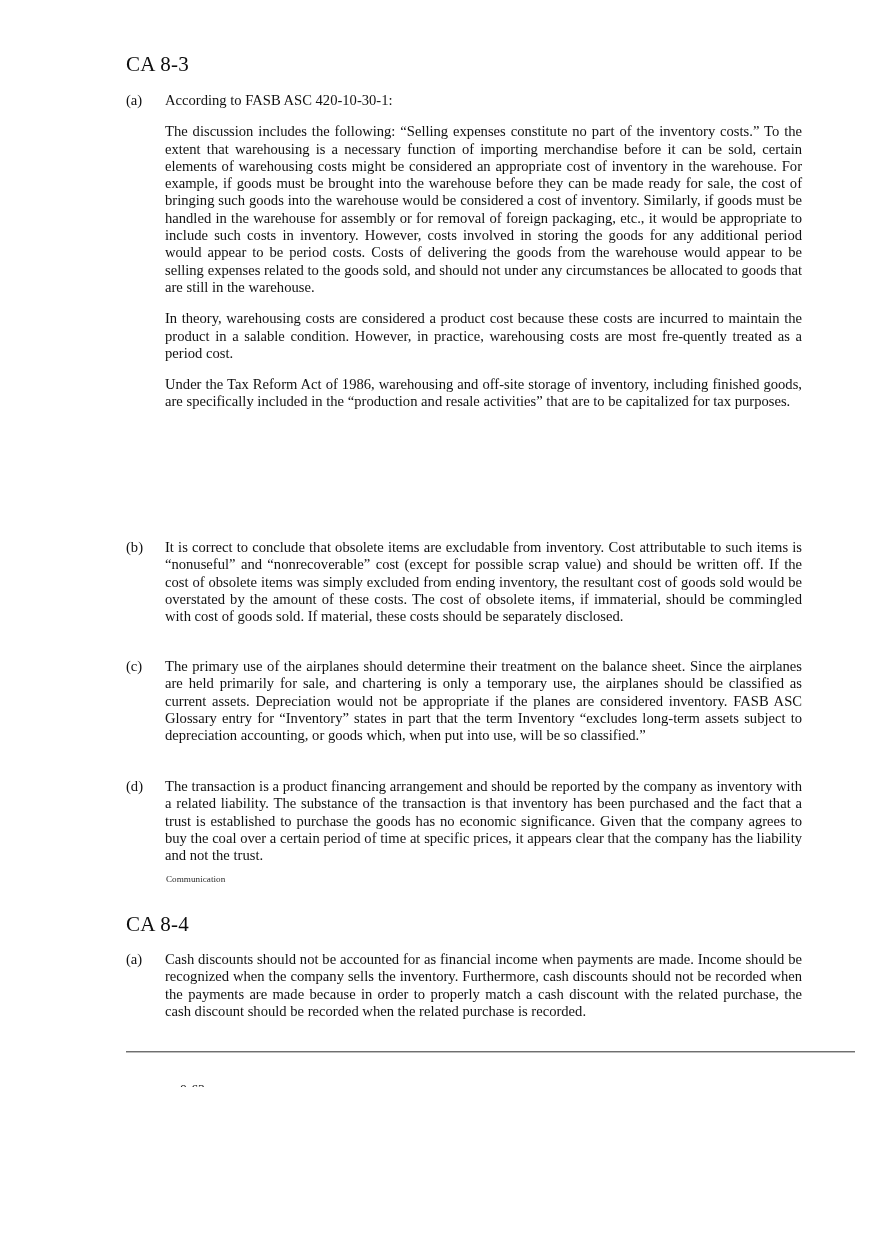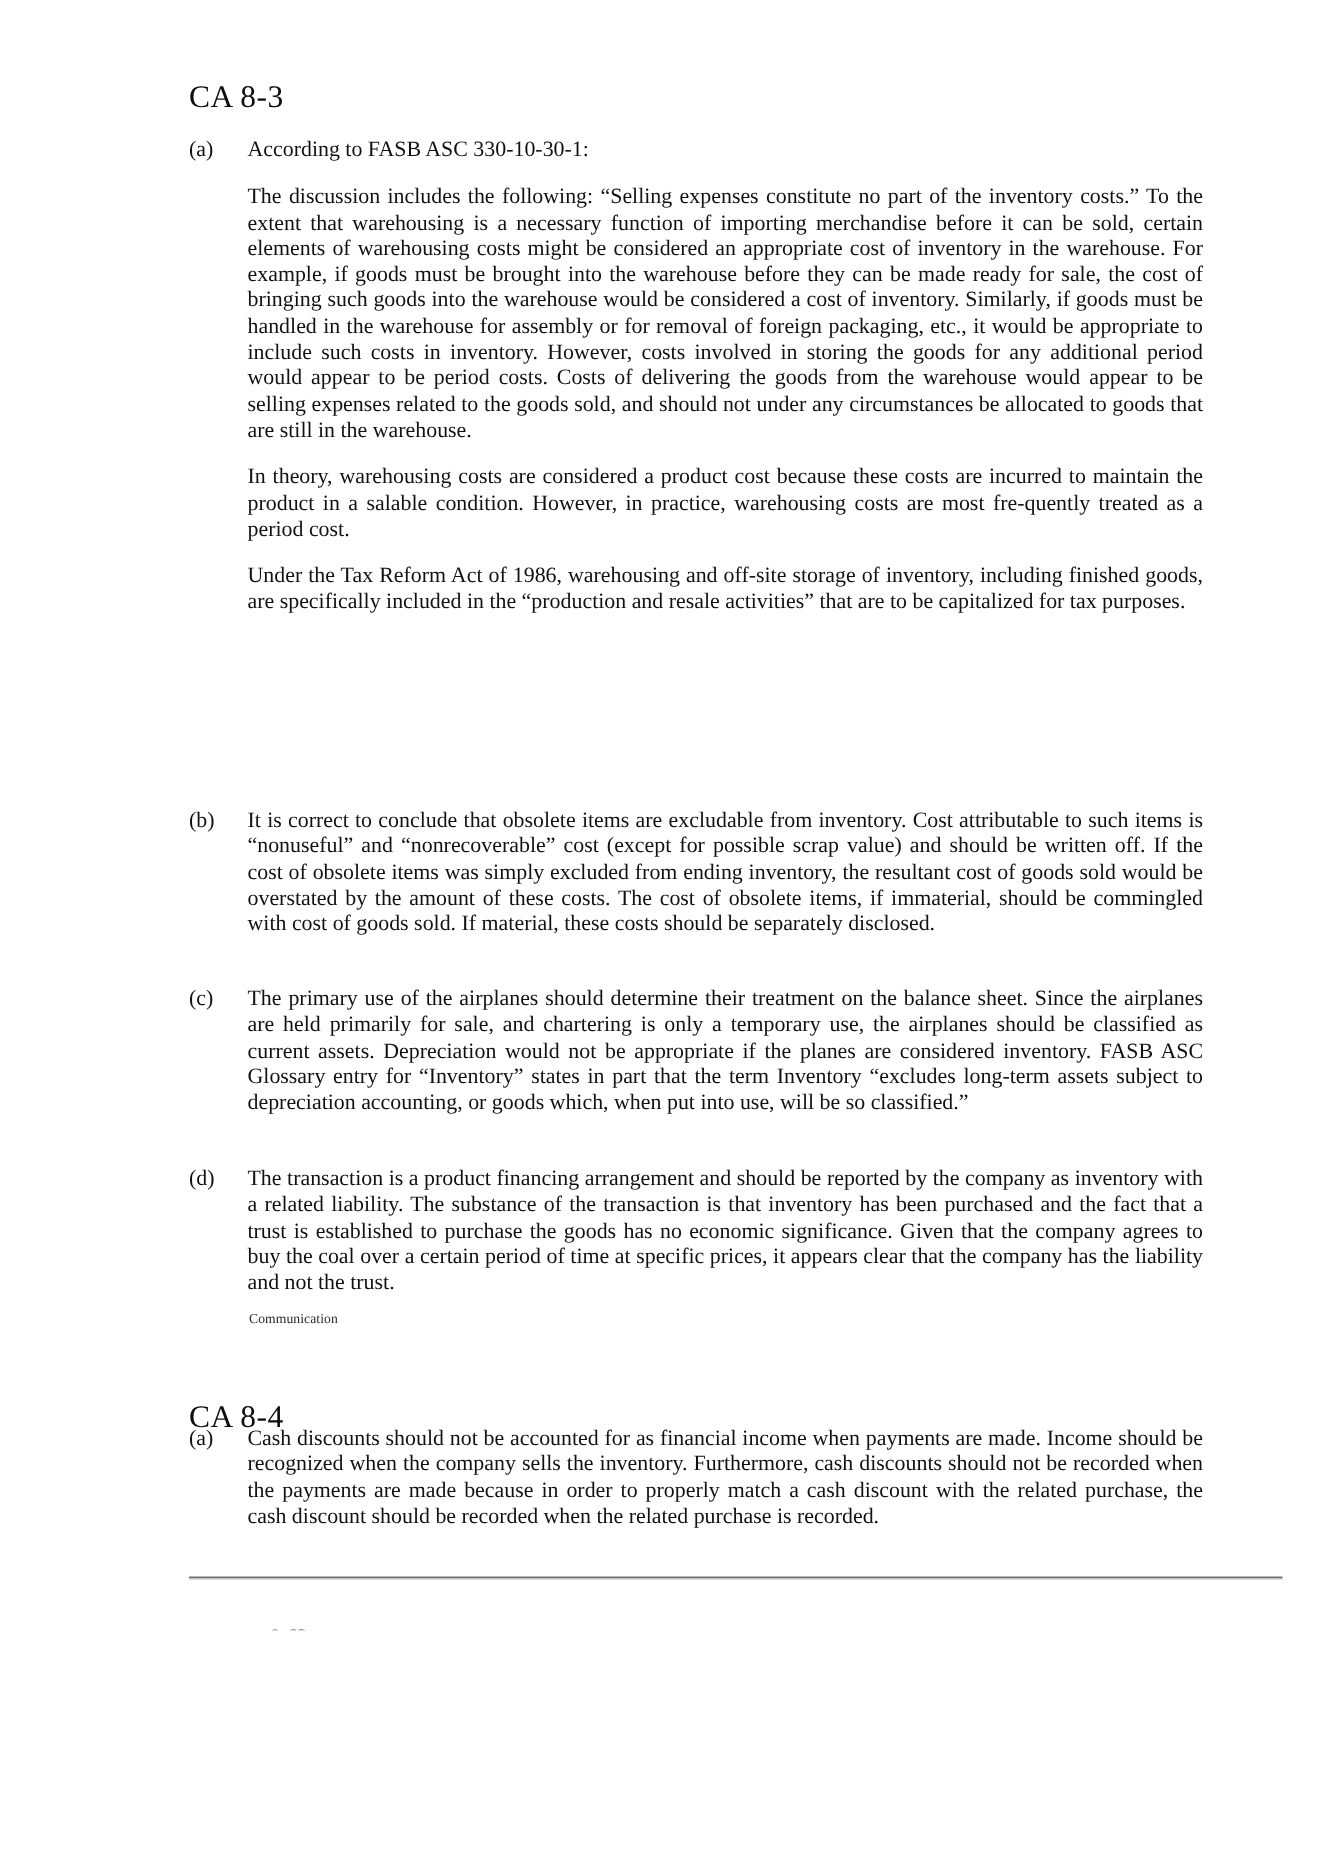--- a/index.html
+++ b/index.html
@@ -30,21 +30,21 @@
     position: absolute;
     left: 126px;
     font-size: 21px;
     line-height: 24px;
     font-weight: normal;
     letter-spacing: 0.3px;
     color: #0d0d0d;
     white-space: nowrap;
   }
   #heading-ca83 { top: 52px; }
-  #heading-ca84 { top: 932px; }
+  #heading-ca84 { top: 912px; }
 
   
   .item {
     position: absolute;
     left: 126px;
     width: 676px;
   }
   .item-label {
     position: absolute;
     left: 0;
@@ -134,21 +134,21 @@
 <body>
 
 <div class="page">
   <div class="content">
 
     <div class="section-heading" id="heading-ca83">CA 8-3</div>
 
     <div class="item" id="item-a-83">
       <div class="item-label">(a)</div>
       <div class="item-body">
-        <p>According to FASB ASC 330-10-30-1:</p>
+        <p>According to FASB ASC 420-10-30-1:</p>
         <p>The discussion includes the following: “Selling expenses constitute no part of the inventory costs.” To the extent that warehousing is a necessary function of importing merchandise before it can be sold, certain elements of warehousing costs might be considered an appropriate cost of inventory in the warehouse. For example, if goods must be brought into the warehouse before they can be made ready for sale, the cost of bringing such goods into the warehouse would be considered a cost of inventory. Similarly, if goods must be handled in the warehouse for assembly or for removal of foreign packaging, etc., it would be appropriate to include such costs in inventory. However, costs involved in storing the goods for any additional period would appear to be period costs. Costs of delivering the goods from the warehouse would appear to be selling expenses related to the goods sold, and should not under any circumstances be allocated to goods that are still in the warehouse.</p>
         <p>In theory, warehousing costs are considered a product cost because these costs are incurred to maintain the product in a salable condition. However, in practice, warehousing costs are most fre-quently treated as a period cost.</p>
         <p>Under the Tax Reform Act of 1986, warehousing and off-site storage of inventory, including finished goods, are specifically included in the “production and resale activities” that are to be capitalized for tax purposes.</p>
       </div>
     </div>
 
     <div class="item" id="item-b-83">
       <div class="item-label">(b)</div>
       <div class="item-body">
         <p>It is correct to conclude that obsolete items are excludable from inventory. Cost attributable to such items is “nonuseful” and “nonrecoverable” cost (except for possible scrap value) and should be written off. If the cost of obsolete items was simply excluded from ending inventory, the resultant cost of goods sold would be overstated by the amount of these costs. The cost of obsolete items, if immaterial, should be commingled with cost of goods sold. If material, these costs should be separately disclosed.</p>

